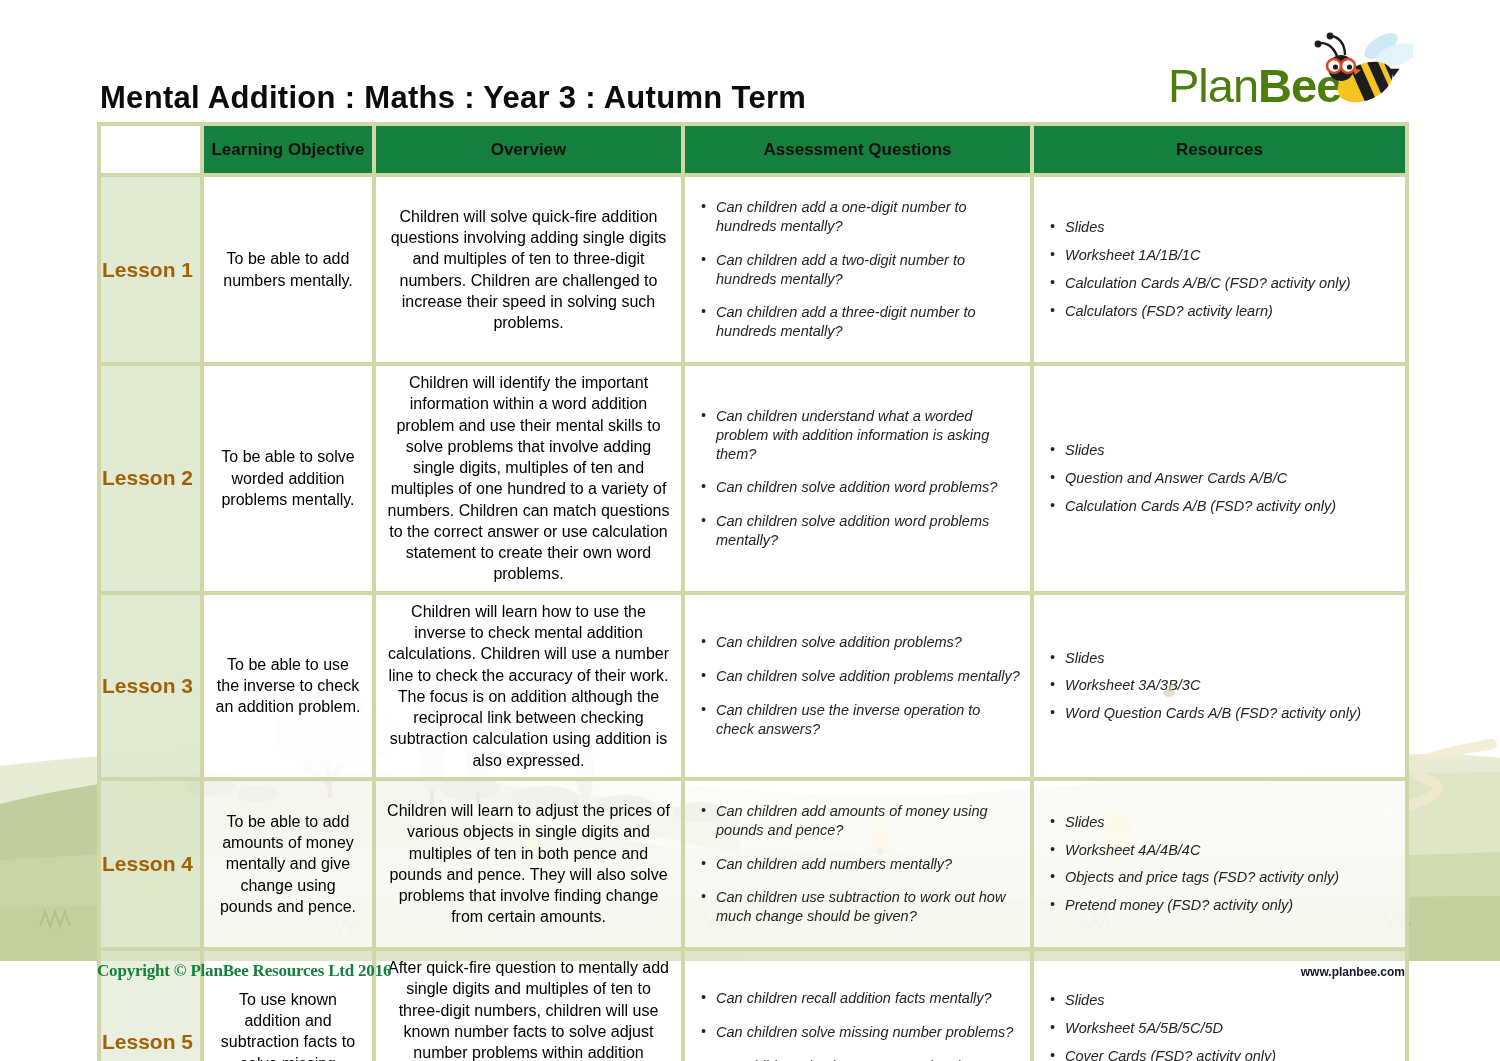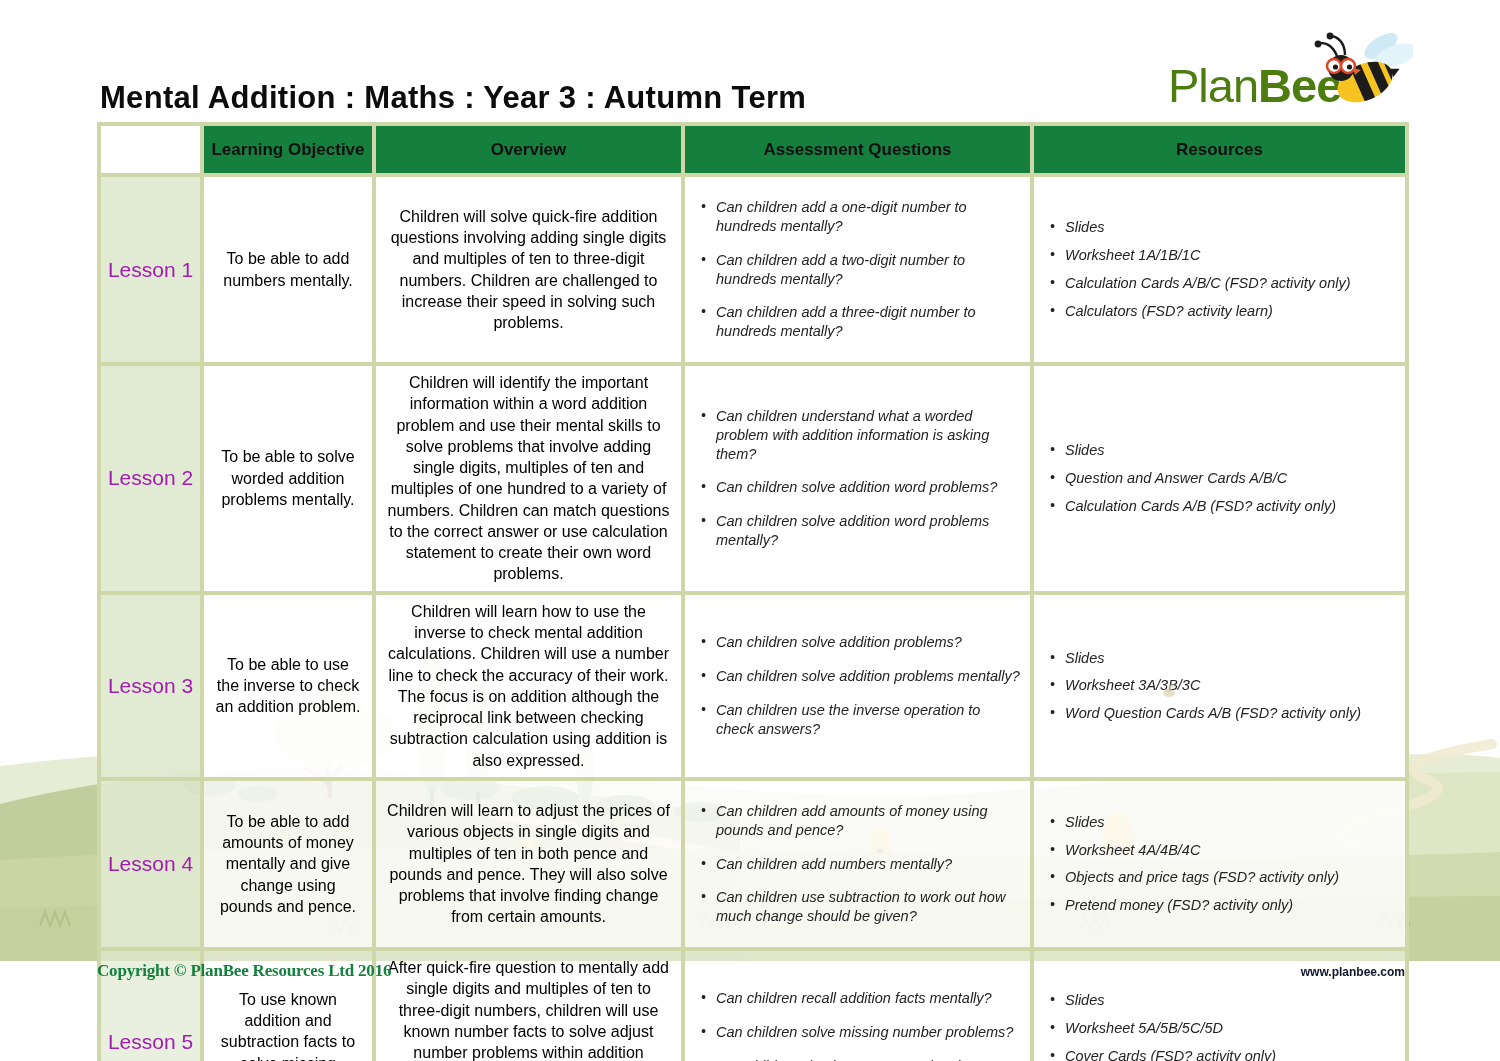--- a/index.html
+++ b/index.html
@@ -27,21 +27,21 @@
     border-collapse:collapse;table-layout:fixed;
   }
   table.plan th, table.plan td{border:4px solid #cfd6a8;vertical-align:middle;}
   th.corner{border:none;background:transparent;}
   thead th{
     height:45px;background:#15803d;
     font-size:17px;font-weight:bold;color:#101010;text-align:center;
   }
   td.lesson{
     background:rgba(223,233,209,0.95);
-    font-size:21px;font-weight:normal;color:#a21caf;text-align:center;
+    font-size:21px;font-weight:bold;color:#a16207;text-align:left;
   }
   td.objective, td.overview{
     background:rgba(255,255,255,0.96);
     font-size:16px;line-height:1.33;text-align:center;padding:6px 10px;color:#000000;
   }
   td.questions, td.resources{
     background:rgba(255,255,255,0.96);
     padding:6px 10px 6px 14px;color:#232323;
   }
   tr.r4 td.objective, tr.r4 td.overview, tr.r4 td.questions, tr.r4 td.resources{background:rgba(255,255,255,0.84);}

